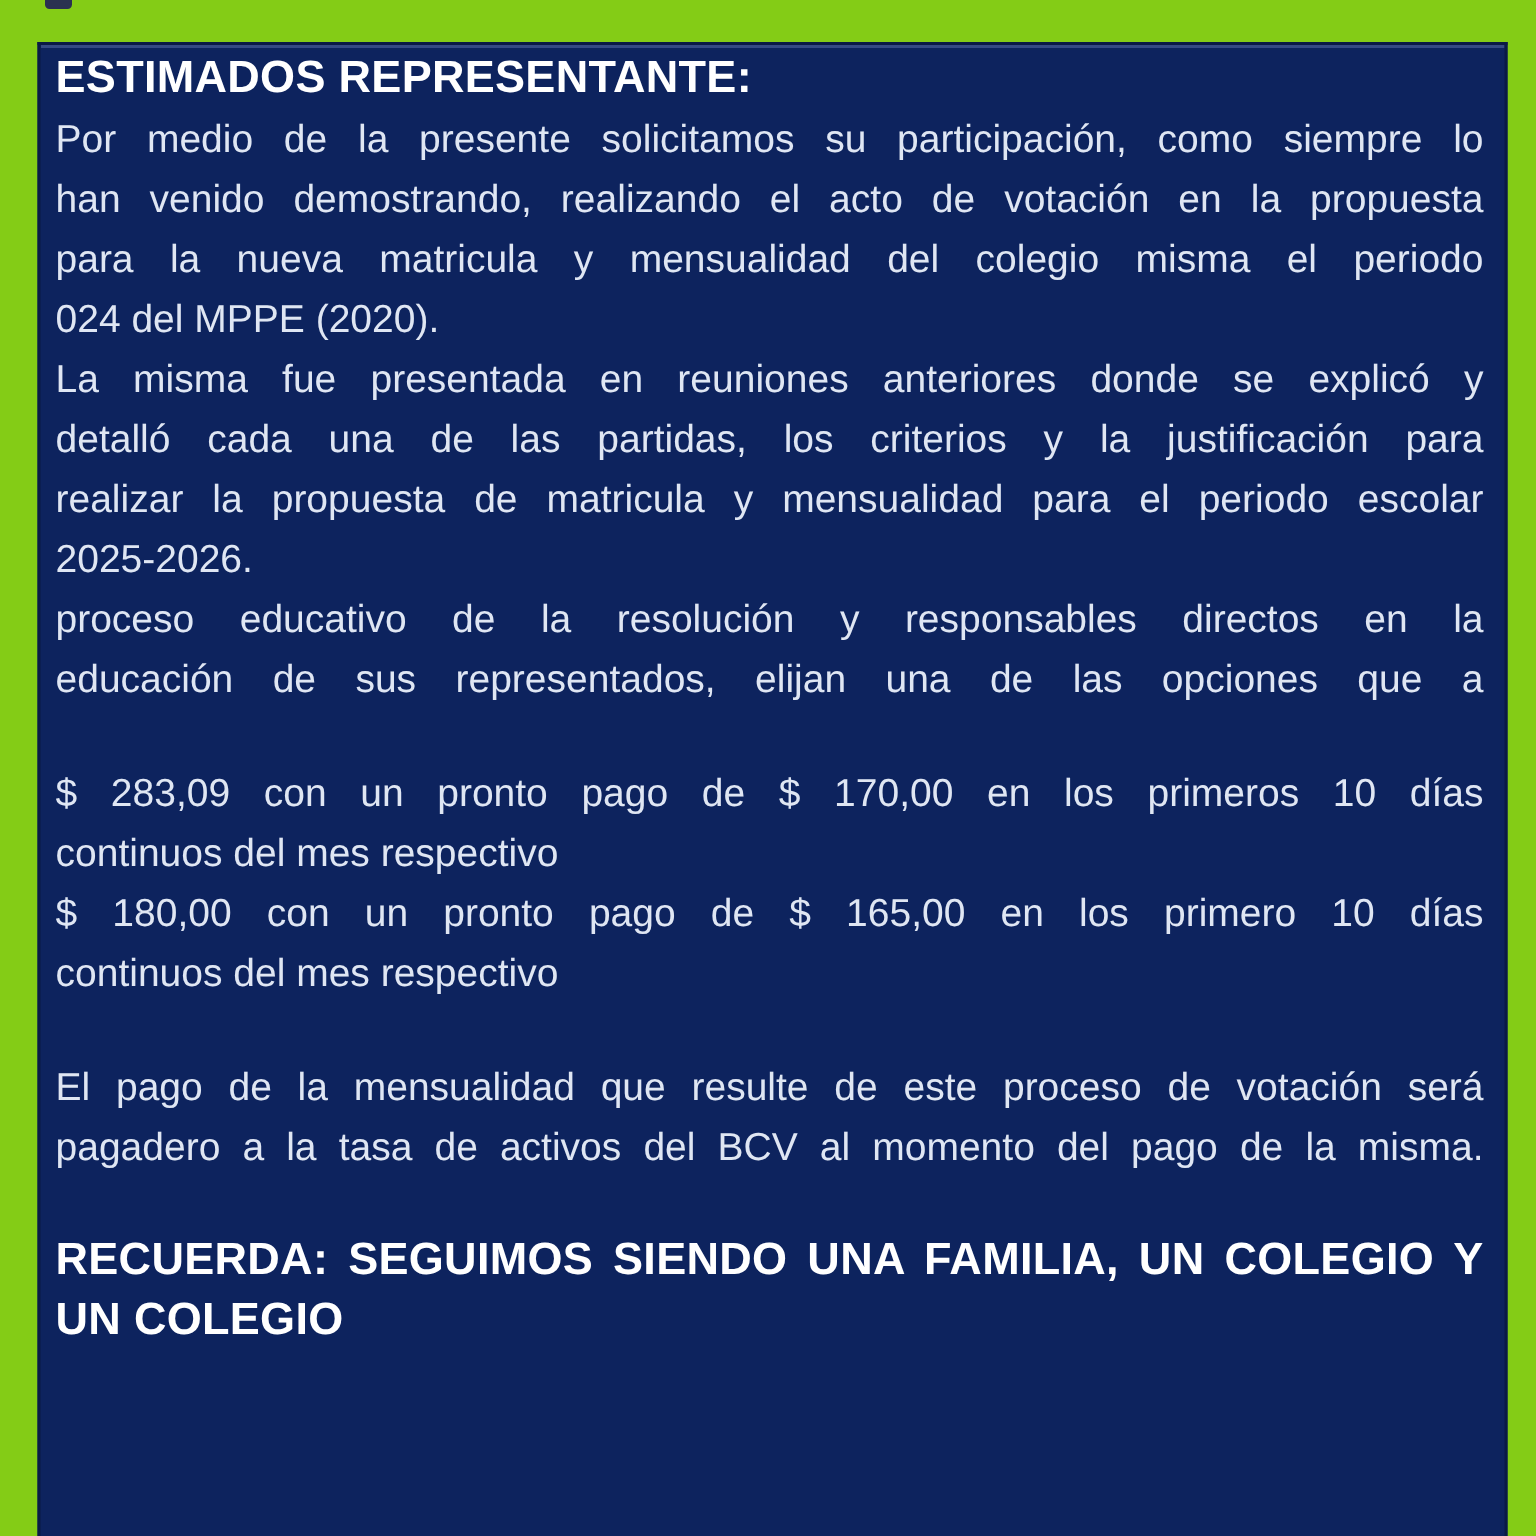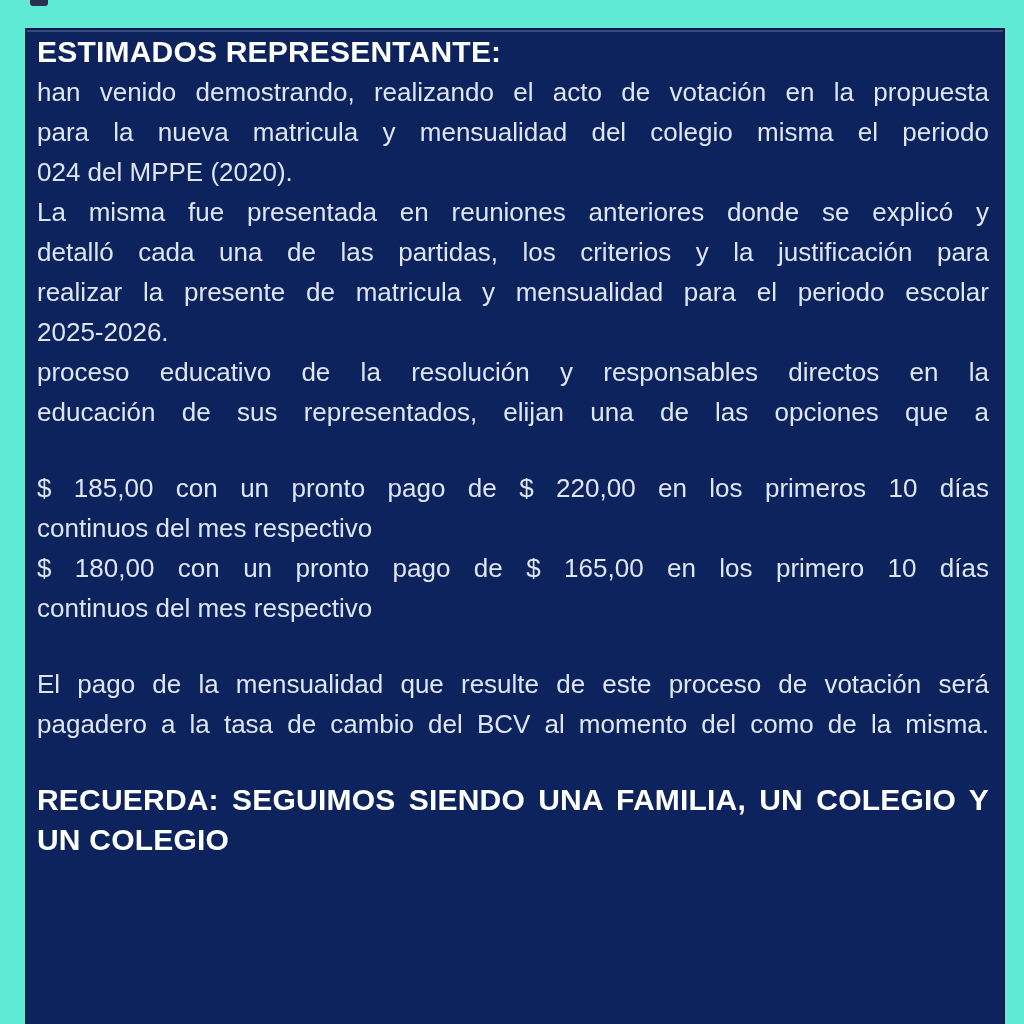--- a/index.html
+++ b/index.html
@@ -1,20 +1,20 @@
 <!DOCTYPE html>
 <html><head>
 <meta charset="utf-8">
 <style>
   html, body { margin: 0; padding: 0; }
   .page {
     position: relative;
     width: 1024px;
     height: 1024px;
-    background: #5eead4;
+    background: #84cc16;
     overflow: hidden;
     font-family: "Liberation Sans", "DejaVu Sans", sans-serif;
   }
   .edge-artifact {
     position: absolute;
     left: 30px; top: 0;
     width: 18px; height: 6px;
     background: #2a3150;
     border-radius: 0 0 3px 3px;
   }
@@ -49,47 +49,48 @@
 </head>
 <body>
 
 <div class="page">
   <div class="edge-artifact"></div>
   <div class="panel">
       <div class="block heading">
         <div class="line last">ESTIMADOS REPRESENTANTE:</div>
       </div>
       <div class="block paragraph">
+        <div class="line">Por medio de la presente solicitamos su participación, como siempre lo</div>
         <div class="line">han venido demostrando, realizando el acto de votación en la propuesta</div>
         <div class="line">para la nueva matricula y mensualidad del colegio misma el periodo</div>
         <div class="line last">024 del MPPE (2020).</div>
       </div>
       <div class="block paragraph">
         <div class="line">La misma fue presentada en reuniones anteriores donde se explicó y</div>
         <div class="line">detalló cada una de las partidas, los criterios y la justificación para</div>
-        <div class="line">realizar la presente de matricula y mensualidad para el periodo escolar</div>
+        <div class="line">realizar la propuesta de matricula y mensualidad para el periodo escolar</div>
         <div class="line last">2025-2026.</div>
       </div>
       <div class="block paragraph">
         <div class="line">proceso educativo de la resolución y responsables directos en la</div>
         <div class="line">educación de sus representados, elijan una de las opciones que a</div>
       </div>
       <div class="spacer"></div>
       <div class="block paragraph">
-        <div class="line">$ 185,00 con un pronto pago de $ 220,00 en los primeros 10 días</div>
+        <div class="line">$ 283,09 con un pronto pago de $ 170,00 en los primeros 10 días</div>
         <div class="line last">continuos del mes respectivo</div>
       </div>
       <div class="block paragraph">
         <div class="line">$ 180,00 con un pronto pago de $ 165,00 en los primero 10 días</div>
         <div class="line last">continuos del mes respectivo</div>
       </div>
       <div class="spacer"></div>
       <div class="block paragraph">
         <div class="line">El pago de la mensualidad que resulte de este proceso de votación será</div>
-        <div class="line">pagadero a la tasa de cambio del BCV al momento del como de la misma.</div>
+        <div class="line">pagadero a la tasa de activos del BCV al momento del pago de la misma.</div>
       </div>
       <div class="spacer"></div>
       <div class="block heading">
         <div class="line">RECUERDA: SEGUIMOS SIENDO UNA FAMILIA, UN COLEGIO Y</div>
         <div class="line last">UN COLEGIO</div>
       </div>
     </div>
 </div>
 
 </body></html>

